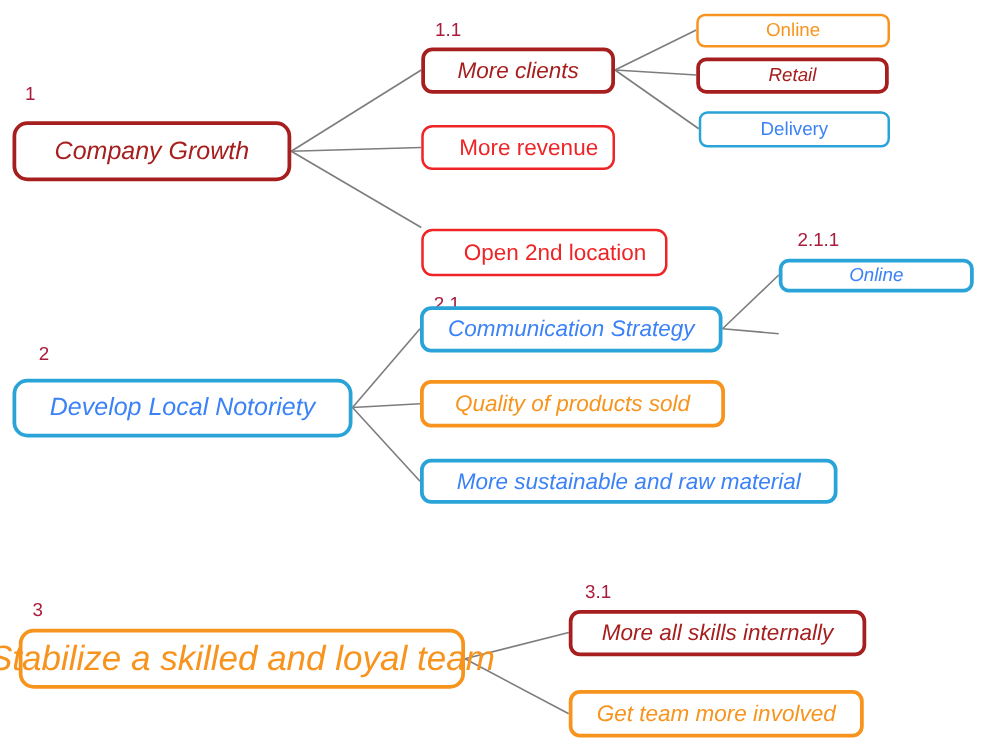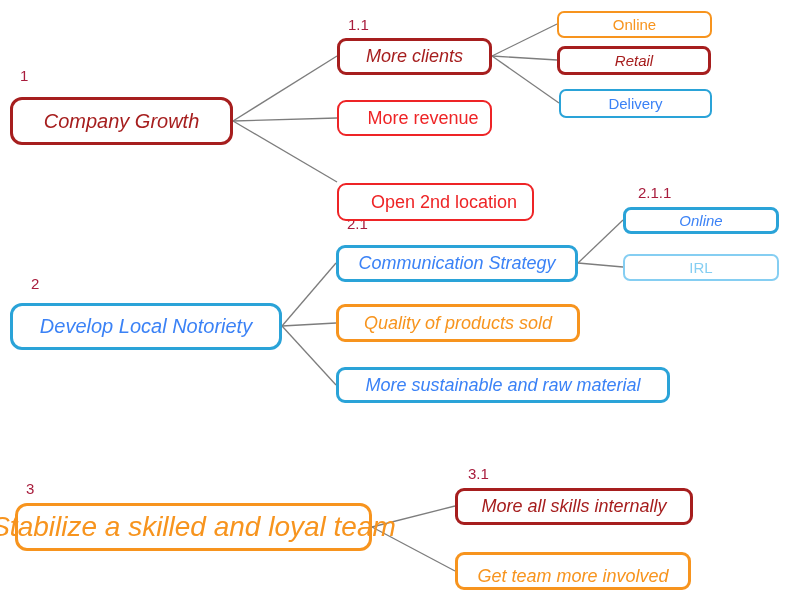--- a/index.html
+++ b/index.html
@@ -57,27 +57,27 @@
   #n5  { left: 337px; top: 100px; width: 155px; height: 36px; font-size: 18px; border-radius: 9px; }
   #n6  { left: 337px; top: 163px; width: 197px; height: 38px; font-size: 18px; border-radius: 9px; margin-top: 20px; }
   #n7  { left: 10px;  top: 303px; width: 272px; height: 47px; font-size: 20px; border-radius: 12px; }
   #n8  { left: 336px; top: 245px; width: 242px; height: 37px; font-size: 18px; border-radius: 9px; }
   #n9  { left: 623px; top: 207px; width: 156px; height: 27px; font-size: 15px; border-radius: 8px; }
   #n10 { left: 623px; top: 254px; width: 156px; height: 27px; font-size: 15px; border-radius: 7px; }
   #n11 { left: 336px; top: 304px; width: 244px; height: 38px; font-size: 18px; border-radius: 9px; }
   #n12 { left: 336px; top: 367px; width: 334px; height: 36px; font-size: 18px; border-radius: 9px; }
   #n13 { left: 15px;  top: 503px; width: 357px; height: 48px; font-size: 28px; border-radius: 12px; }
   #n14 { left: 455px; top: 488px; width: 238px; height: 37px; font-size: 18px; border-radius: 9px; }
-  #n15 { left: 455px; top: 552px; width: 236px; height: 38px; font-size: 18px; border-radius: 9px; align-items: flex-end; }
+  #n15 { left: 455px; top: 552px; width: 236px; height: 38px; font-size: 18px; border-radius: 9px; }
 
   
   #b0  { left: 20px;  top: 68px;  }
   #b1  { left: 348px; top: 17px;  }
   #b7  { left: 31px;  top: 276px; }
-  #b8  { left: 347px; top: 216px; }
+  #b8  { left: 347px; top: 236px; }
   #b9  { left: 638px; top: 185px; }
   #b13 { left: 26px;  top: 481px; }
   #b14 { left: 468px; top: 466px; }
 </style>
 </head>
 <body>
 
 <div id="canvas">
 
   <svg id="connectors" viewBox="0 0 791 603" xmlns="http://www.w3.org/2000/svg">
@@ -129,23 +129,20 @@
   </div>
   <div class="node c-blue thick" id="n7">
     <span>Develop Local Notoriety</span>
   </div>
   <div class="node c-blue thick" id="n8">
     <span>Communication Strategy</span>
   </div>
   <div class="node c-blue thick" id="n9">
     <span>Online</span>
   </div>
-  <div class="node c-lightblue thin" id="n10">
-    <span>IRL</span>
-  </div>
   <div class="node c-orange thick" id="n11">
     <span>Quality of products sold</span>
   </div>
   <div class="node c-blue thick" id="n12">
     <span>More sustainable and raw material</span>
   </div>
   <div class="node c-orange thick" id="n13">
     <span>Stabilize a skilled and loyal team</span>
   </div>
   <div class="node c-darkred thick" id="n14">

